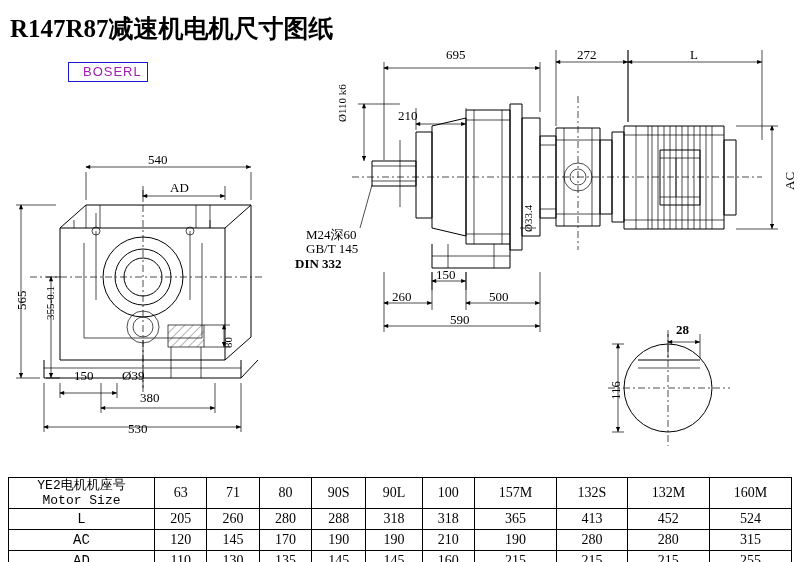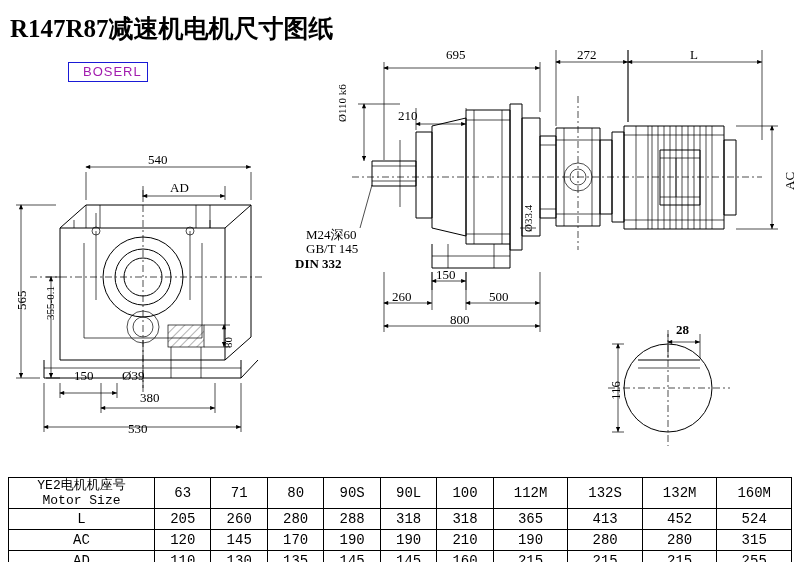--- a/index.html
+++ b/index.html
@@ -68,21 +68,21 @@
     line-height:15px;
     text-align:center;
     width:145px;
     margin-top:44px;
   }
   .tbl td.rowlabel{
     font-family:"Liberation Mono", monospace;
     font-size:14px;
     text-align:center;
   }
-  .tbl .hz{font-family:Liberation Mono, monospace;font-size:14px;margin-top:24px;}
+  .tbl .hz{font-family:Liberation Serif, serif;font-size:14px;margin-top:24px;}
 </style>
 </head>
 <body>
 
 <div class="root">
 
   <div class="title">R147R87减速机电机尺寸图纸</div>
   <div class="logo">BOSERL</div>
 
   <svg class="draw" viewBox="0 0 800 562">
@@ -276,21 +276,21 @@
   <div class="txt" style="left:446px;top:47px;">695</div>
   <div class="txt" style="left:577px;top:47px;">272</div>
   <div class="txt" style="left:690px;top:47px;">L</div>
   <div class="txt rot small" style="left:336px;top:122px;">Ø110 k6</div>
   <div class="txt" style="left:398px;top:108px;">210</div>
   <div class="txt rot" style="left:782px;top:190px;">AC</div>
   <div class="txt rot small" style="left:522px;top:232px;">Ø33.4</div>
   <div class="txt" style="left:436px;top:267px;">150</div>
   <div class="txt" style="left:392px;top:289px;">260</div>
   <div class="txt" style="left:489px;top:289px;">500</div>
-  <div class="txt" style="left:450px;top:312px;">800</div>
+  <div class="txt" style="left:450px;top:312px;">590</div>
 
   <div class="txt" style="left:306px;top:226px;">M24深60</div>
   <div class="txt" style="left:306px;top:241px;">GB/T 145</div>
   <div class="txt" style="left:295px;top:256px;font-weight:bold;">DIN 332</div>
 
   <div class="txt" style="left:676px;top:322px;font-weight:bold;">28</div>
   <div class="txt rot" style="left:608px;top:400px;">116</div>
 
   <table class="tbl">
     <tbody id="tbl-body">
@@ -298,21 +298,21 @@
           <td class="head">
             <div>YE2电机机座号</div>
             <div>Motor Size</div>
           </td>
           <td class="hz">63</td>
           <td class="hz">71</td>
           <td class="hz">80</td>
           <td class="hz">90S</td>
           <td class="hz">90L</td>
           <td class="hz">100</td>
-          <td class="hz">112M</td>
+          <td class="hz">157M</td>
           <td class="hz">132S</td>
           <td class="hz">132M</td>
           <td class="hz">160M</td>
         </tr>
         <tr>
           <td class="rowlabel">L</td>
           <td class="hz">205</td>
           <td class="hz">260</td>
           <td class="hz">280</td>
           <td class="hz">288</td>

